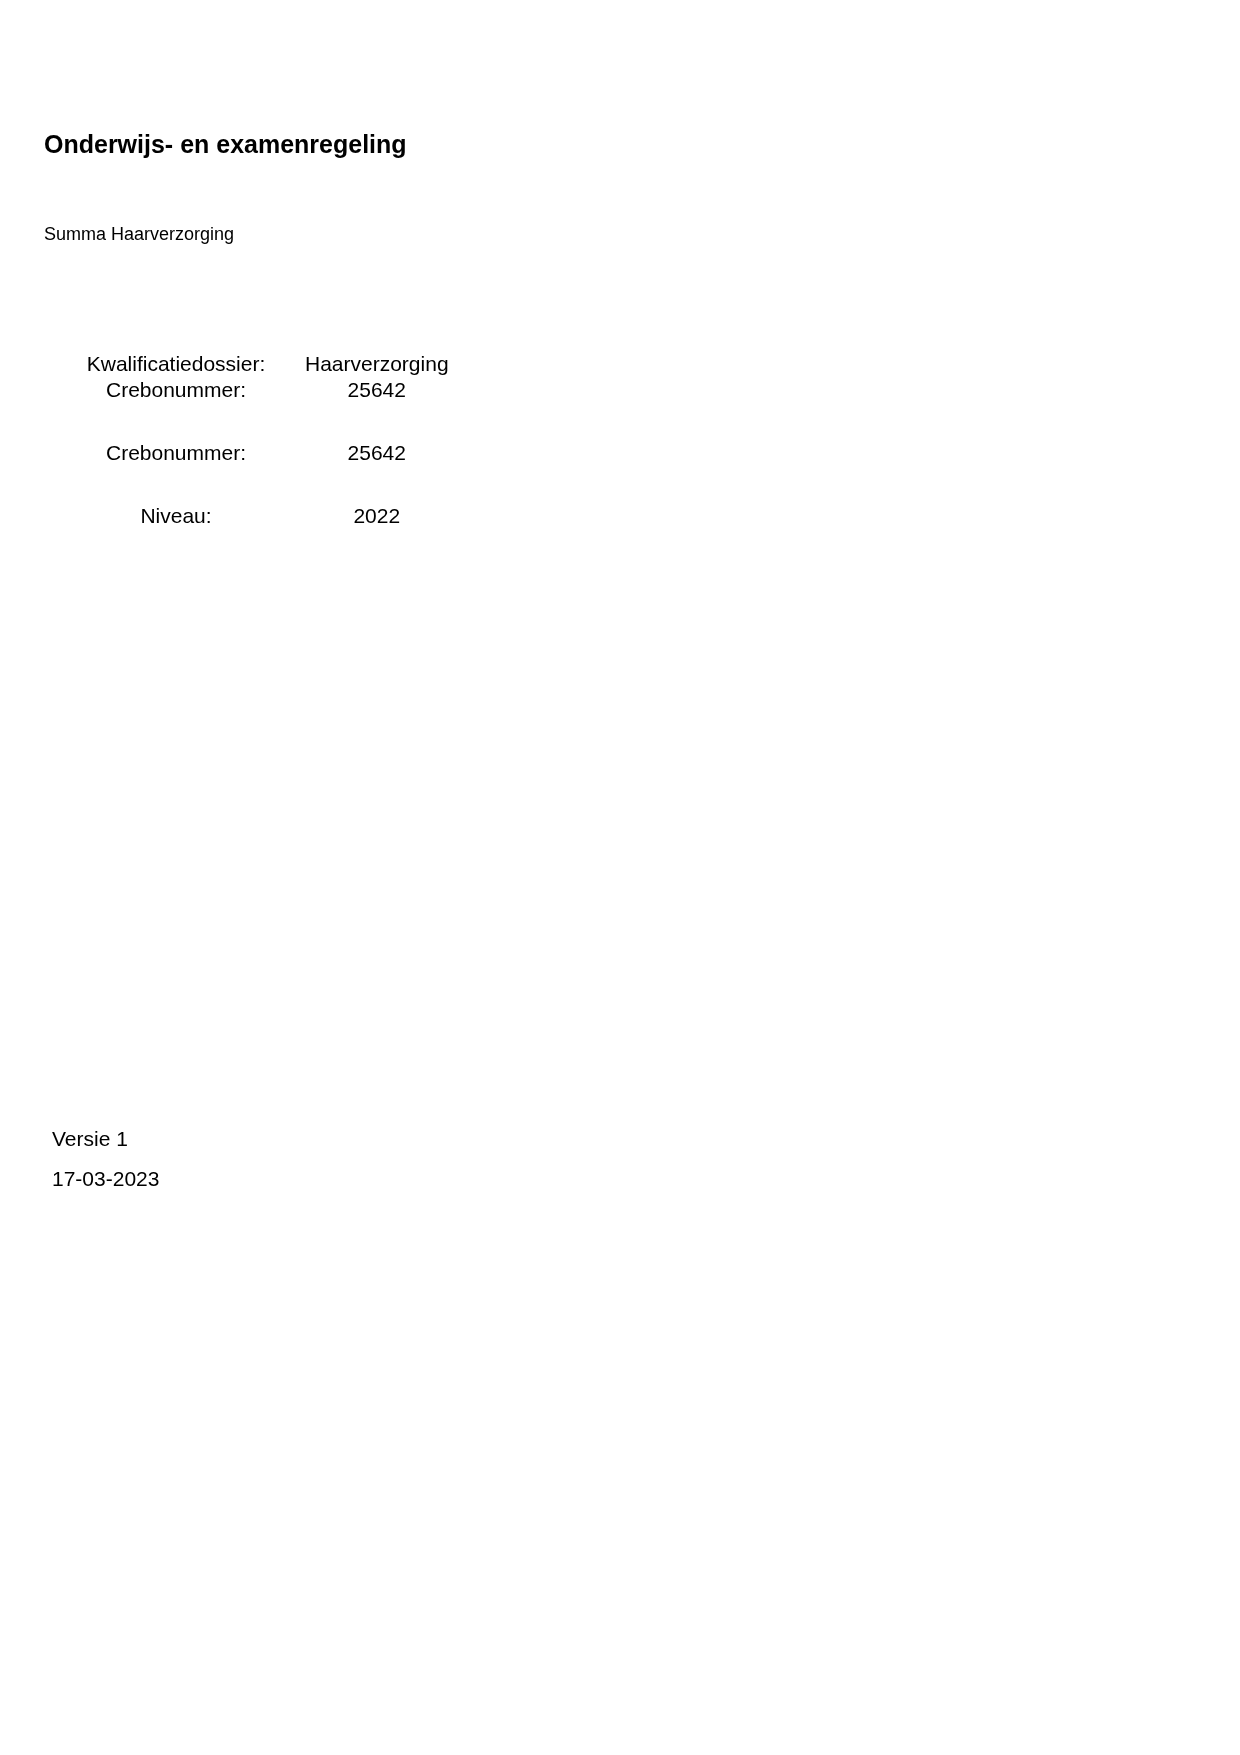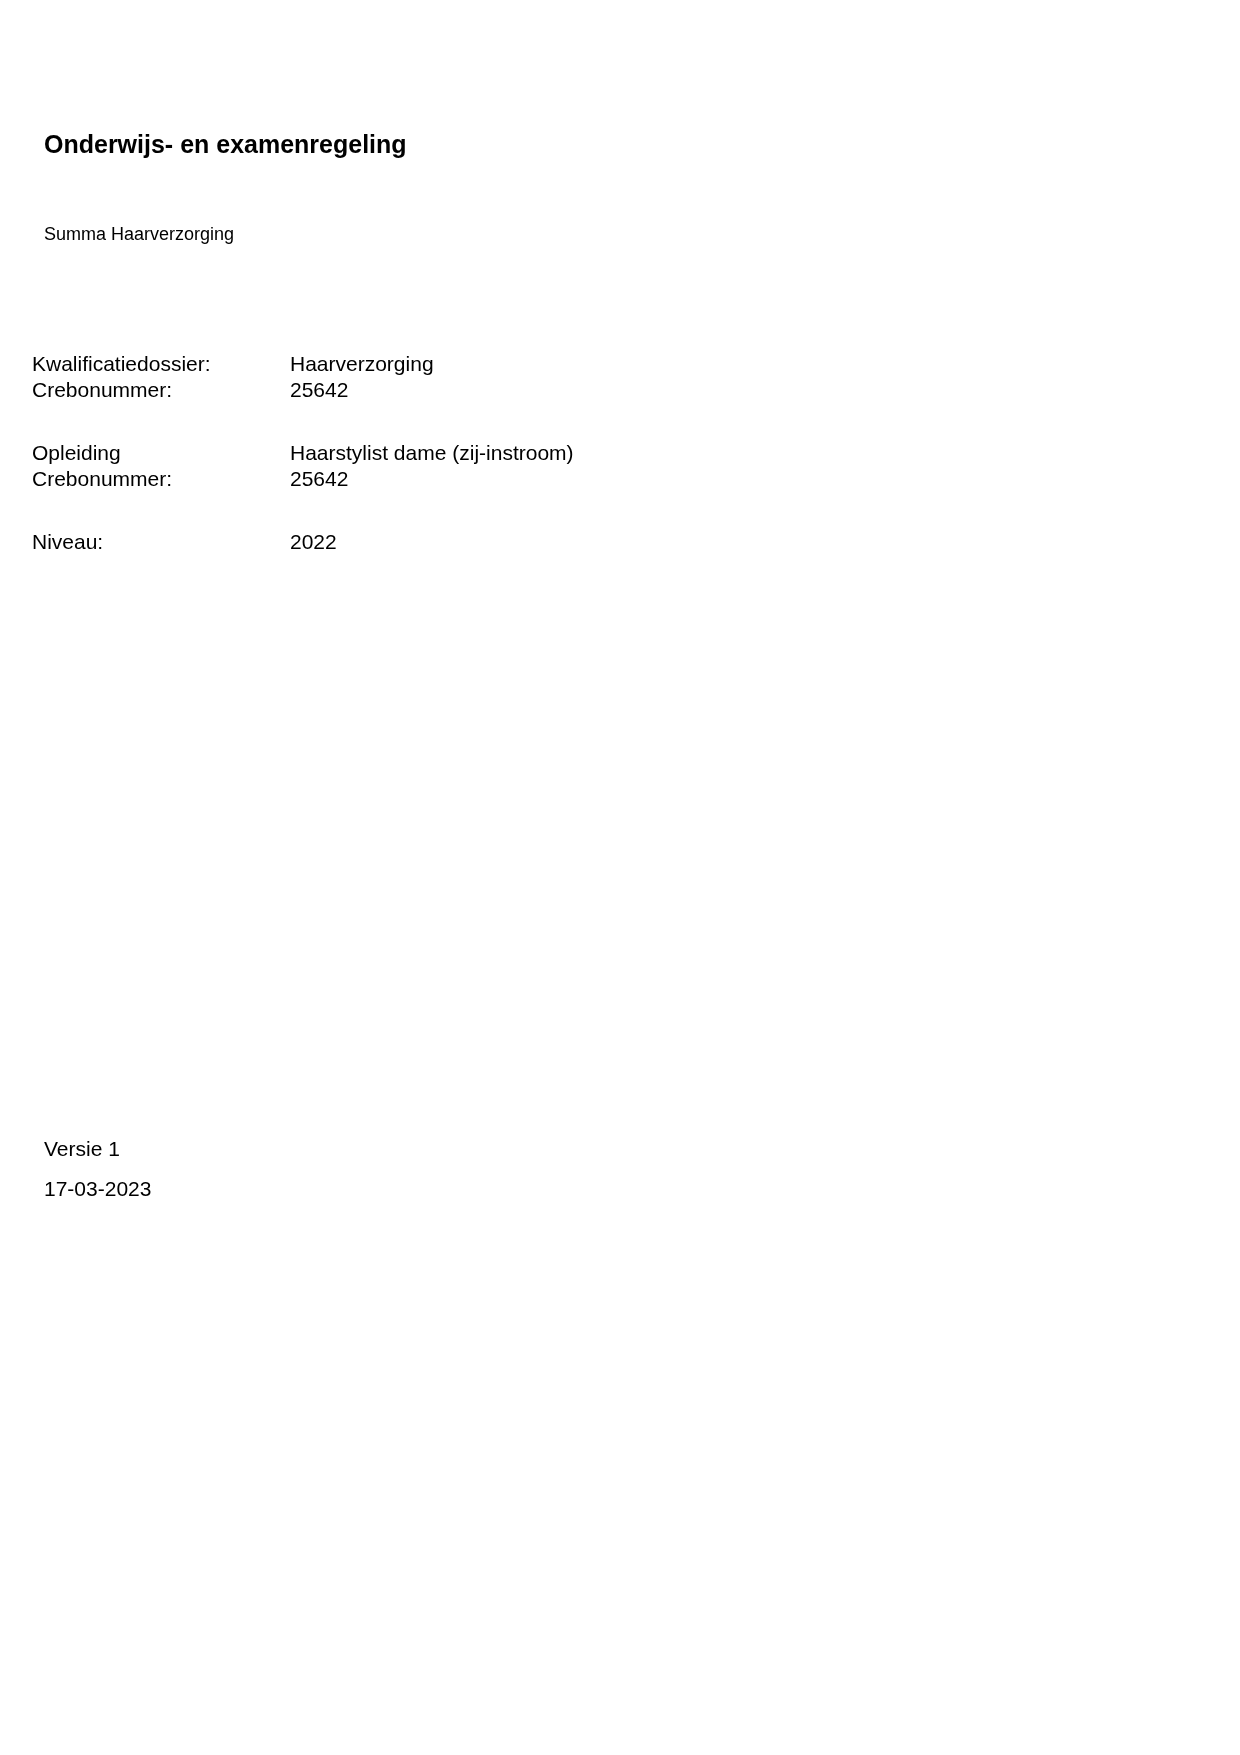--- a/index.html
+++ b/index.html
@@ -30,45 +30,45 @@
   .doc-subtitle {
     position: absolute;
     left: 44px;
     top: 221px;
     font-size: 18px;
     line-height: 26px;
     color: #000000;
   }
   .info-block {
     position: absolute;
-    left: 32px;
+    left: 47px;
     top: 351px;
     font-size: 21px;
     line-height: 26px;
     color: #000000;
+    text-align: center;
   }
   .info-group {
     margin-bottom: 37px;
   }
   .info-row {
     display: grid;
     grid-template-columns: 258px auto;
   }
   .info-label, .info-value {
     display: block;
     white-space: nowrap;
   }
   .version-block {
     position: absolute;
-    left: 44px;
+    left: 52px;
     top: 1126px;
     font-size: 21px;
     line-height: 26px;
     color: #000000;
-    margin-top: 10px;
   }
   .date-line {
     margin-top: 14px;
   }
 </style>
 </head>
 <body>
 
 <div class="page">
 
@@ -84,24 +84,20 @@
         <span class="info-value">Haarverzorging</span>
       </div>
       <div class="info-row">
         <span class="info-label">Crebonummer:</span>
         <span class="info-value">25642</span>
       </div>
     </div>
 
     <div class="info-group">
       <div class="info-row">
-        <span class="info-label">Opleiding</span>
-        <span class="info-value">Haarstylist dame (zij-instroom)</span>
-      </div>
-      <div class="info-row">
         <span class="info-label">Crebonummer:</span>
         <span class="info-value">25642</span>
       </div>
     </div>
 
 
     <div class="info-group">
       <div class="info-row">
         <span class="info-label">Niveau:</span>
         <span class="info-value">2022</span>

